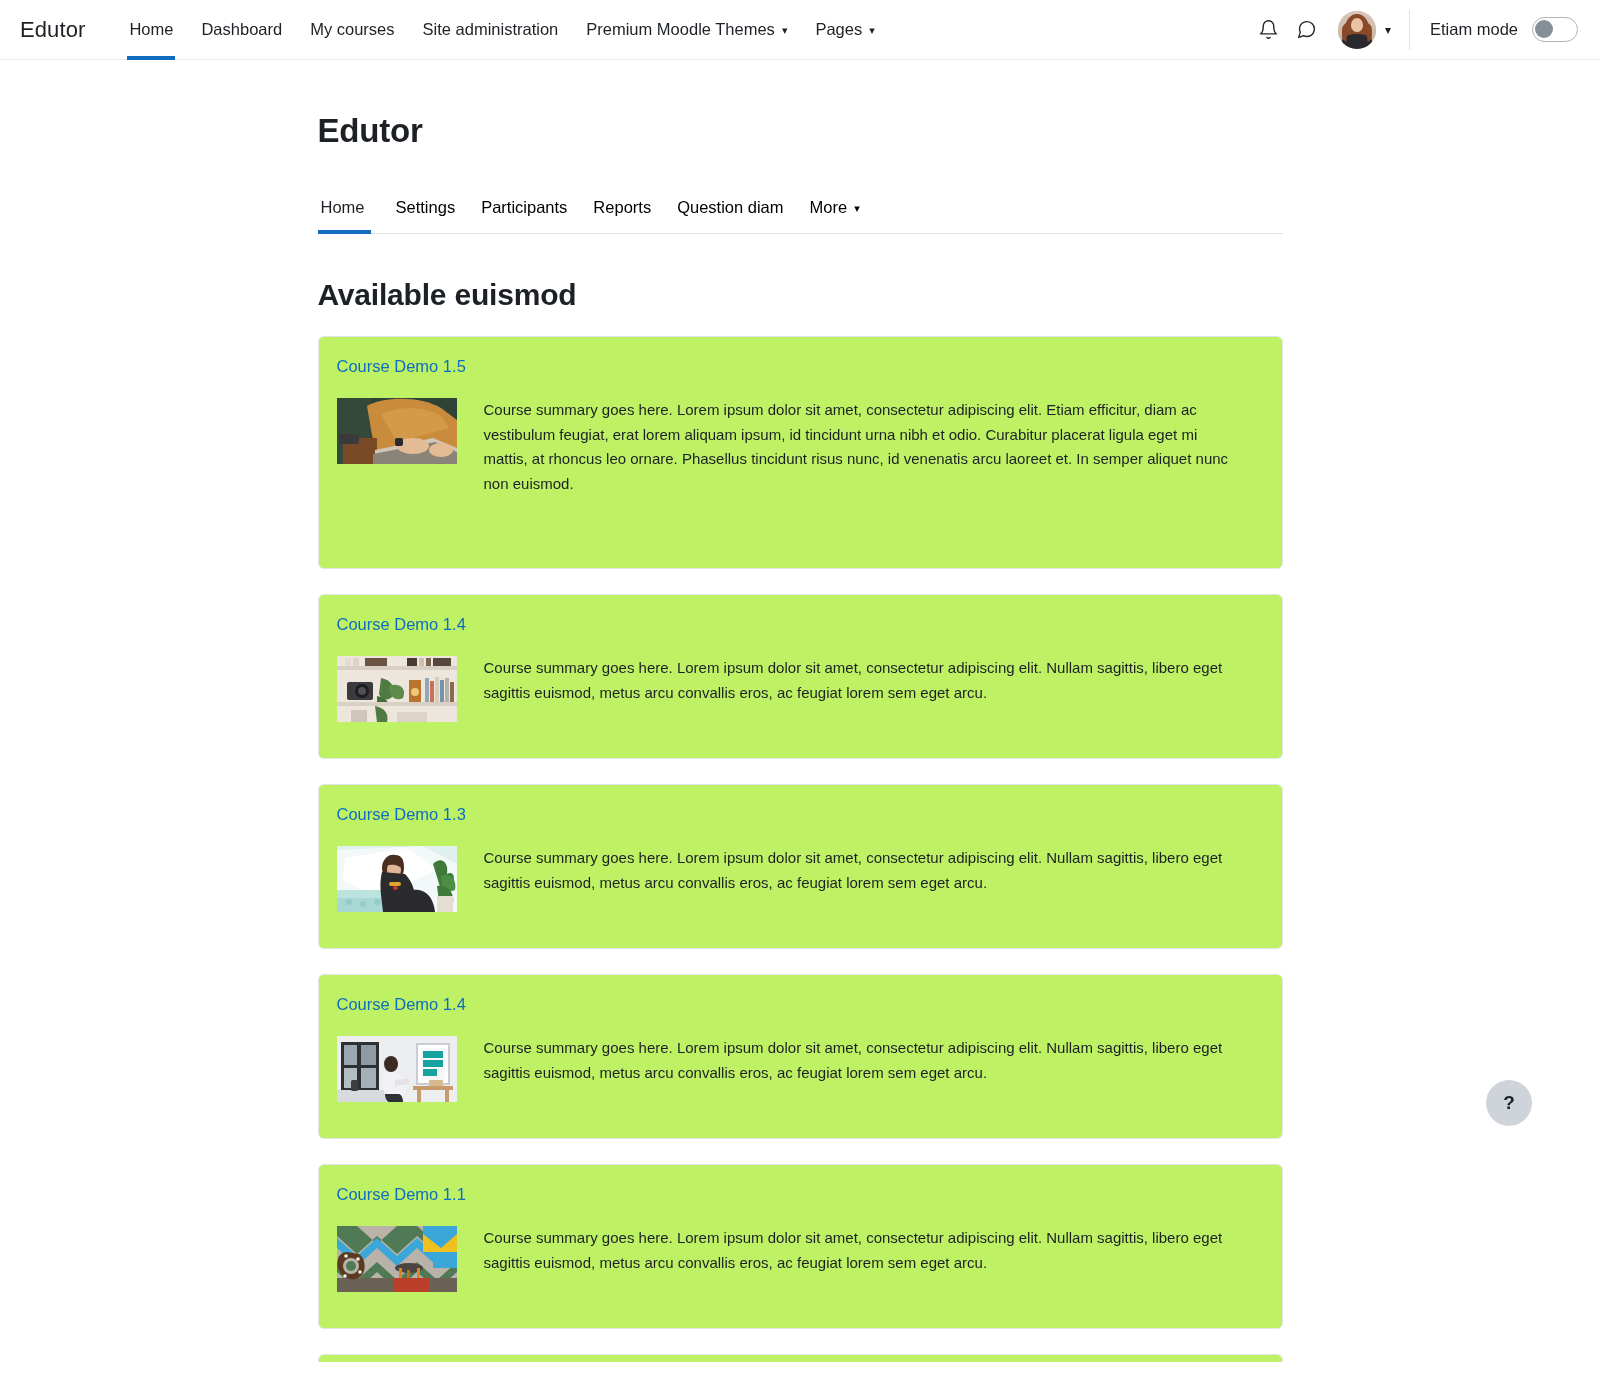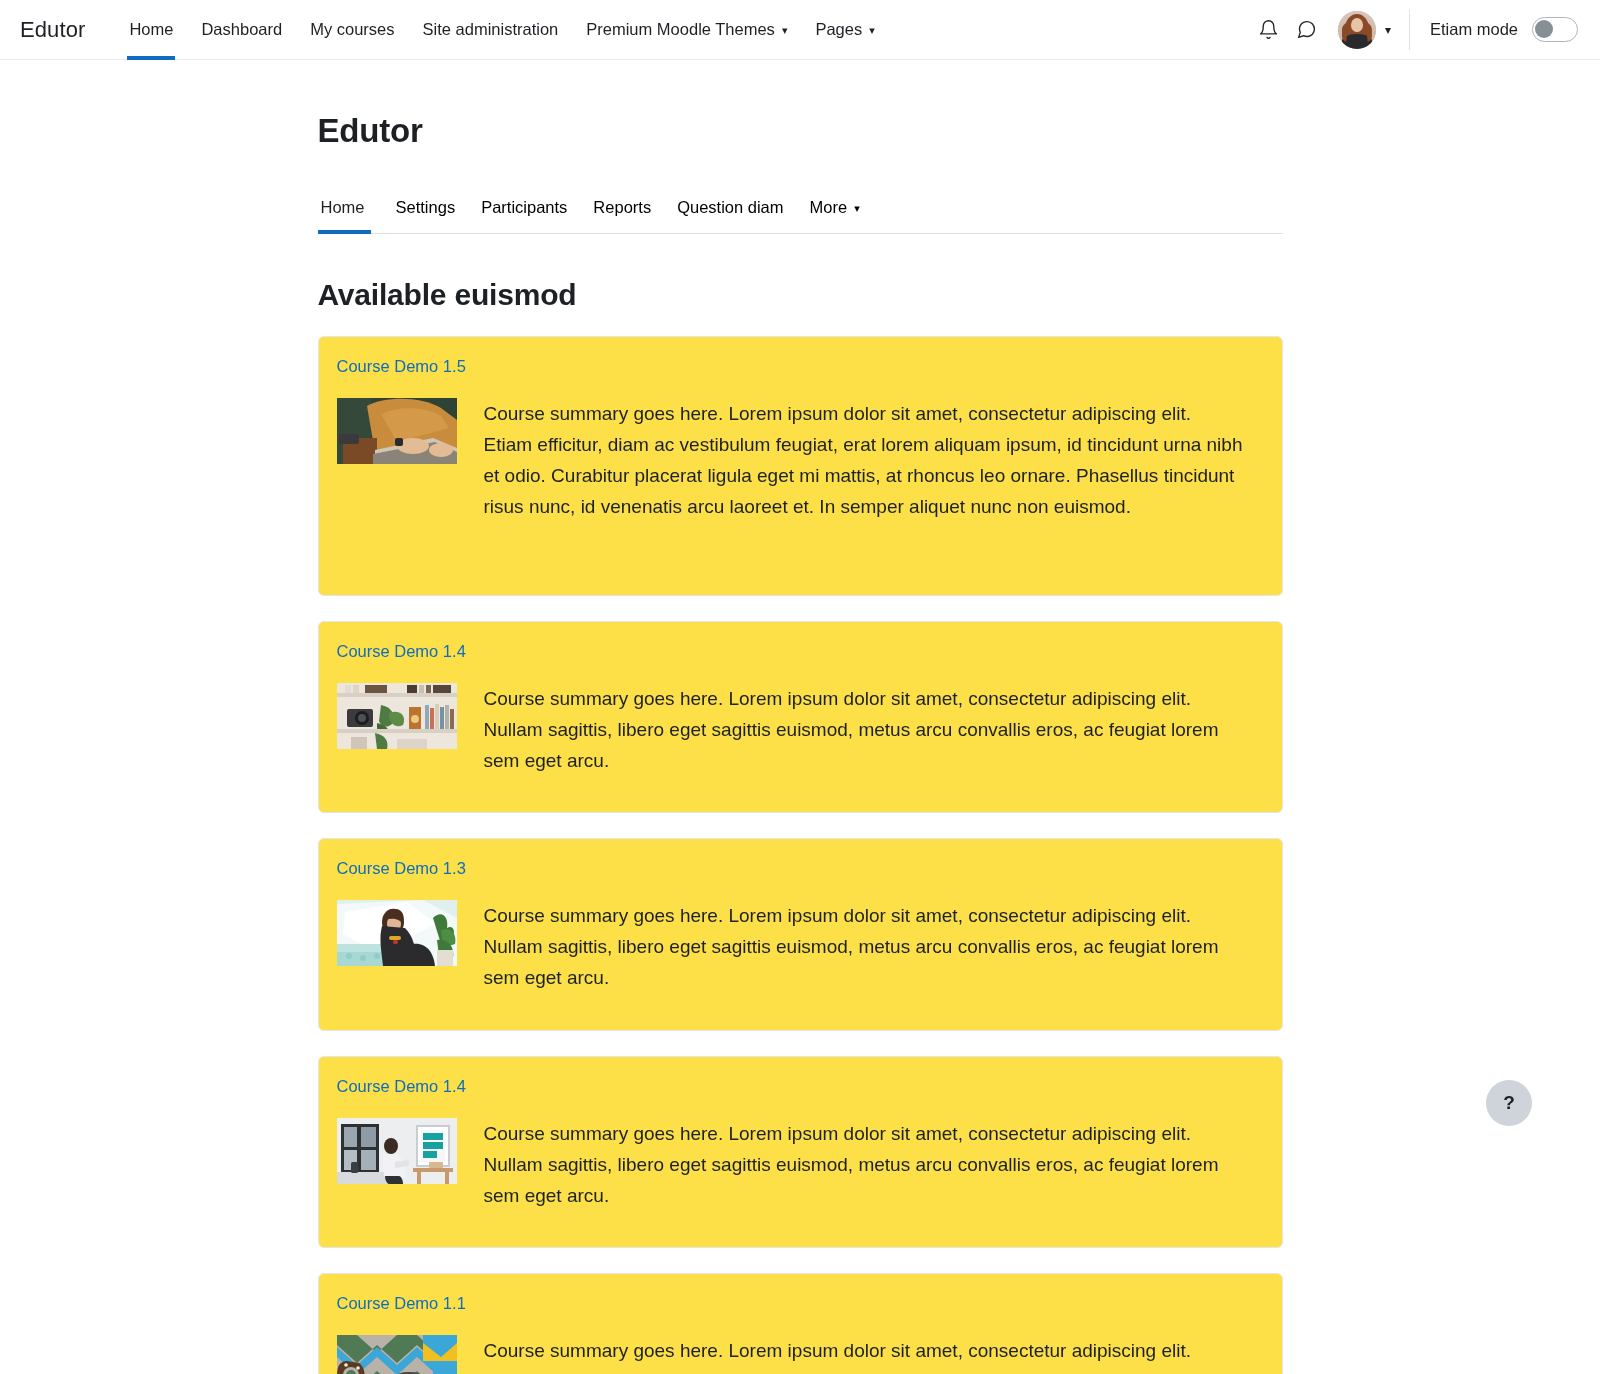--- a/index.html
+++ b/index.html
@@ -228,21 +228,21 @@
     margin: 44px 0 24px 0;
     letter-spacing: -.2px;
     color: #1d2125;
   }
 
   
   .course-list { padding-bottom: 0; }
   .course-card {
     border: 1px solid #e3e5e8;
     border-radius: 6px;
-    background: #fde047;
+    background: #bef264;
     padding: 20px 24px 22px 18px;
     margin-bottom: 25px;
   }
   .course-card .course-link {
     display: inline-block;
     color: #0f6cbf;
     font-size: 16.5px;
     text-decoration: none;
     margin: 0 0 22px 0;
   }
@@ -254,21 +254,21 @@
   .thumb {
     width: 120px;
     height: 66px;
     flex: none;
     overflow: hidden;
     position: relative;
     background: #ddd;
   }
   .thumb svg { display: block; width: 100%; height: 100%; }
   .summary {
-    font-size: 19px;
+    font-size: 15px;
     line-height: 1.64;
     color: #1d2125;
     margin: 0;
     max-width: 760px;
   }
   .card-tall { padding-bottom: 72px; }
   .card-mid  { padding-bottom: 36px; }
 
   
   .course-card.partial {

